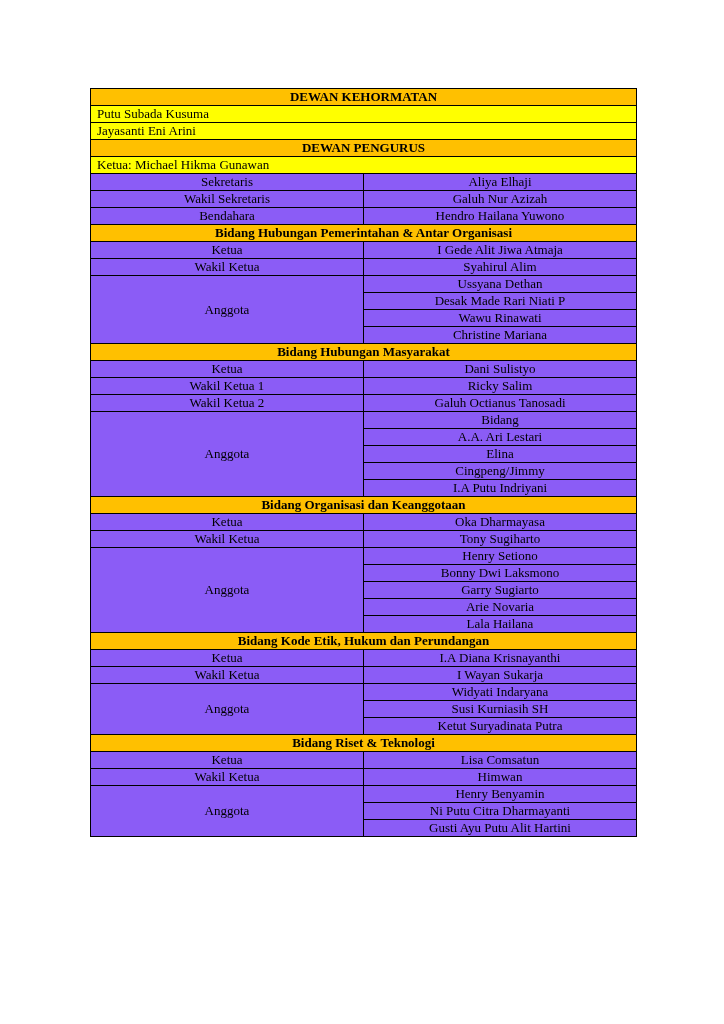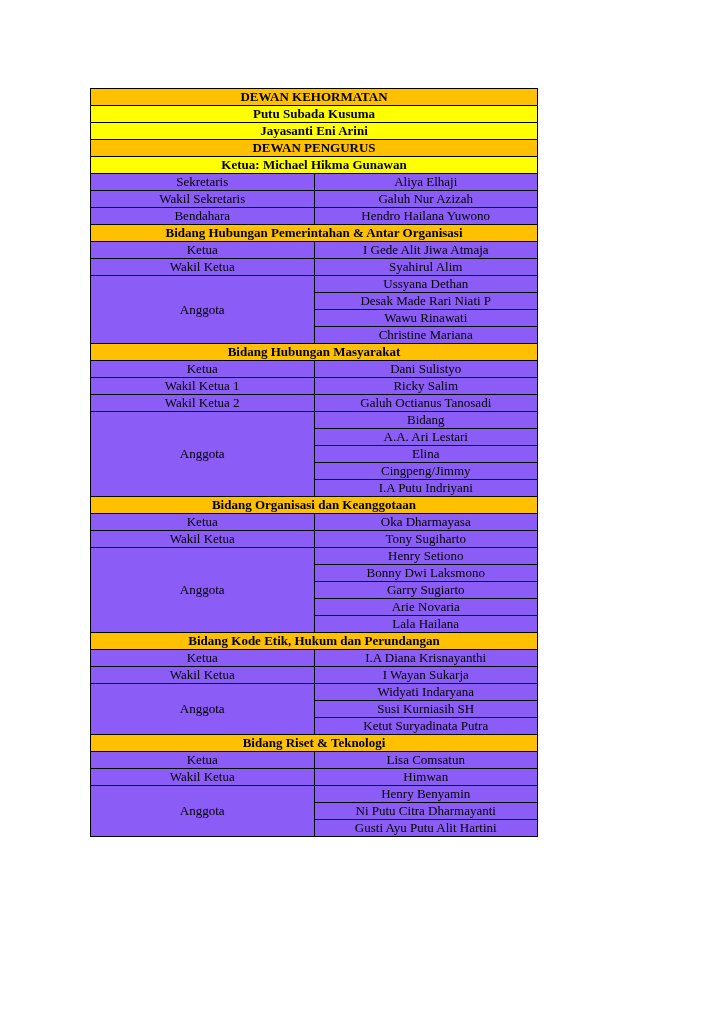--- a/index.html
+++ b/index.html
@@ -10,21 +10,21 @@
   }
   .page {
     position: relative;
     width: 724px; height: 1024px;
     background: #ffffff;
     overflow: hidden;
   }
   table.org {
     position: absolute;
     left: 90px; top: 88px;
-    width: 448px;
+    width: 547px;
     border-collapse: collapse;
     table-layout: fixed;
   }
   table.org td {
     border: 1px solid #000000;
     font-size: 13px;
     line-height: 16px;
     height: 16px;
     padding: 0 6px;
     color: #000000;
@@ -32,22 +32,21 @@
     overflow: hidden;
     vertical-align: middle;
   }
   td.hdr-orange {
     background: var(--orange, #FFC000);
     font-weight: bold;
     text-align: center;
   }
   td.hdr-yellow {
     background: var(--yellow, #FFFF00);
-    font-weight: bold;
-    text-align: center;
+    font-weight: normal;
   }
   td.role-cell, td.name-cell {
     background: #8b5cf6;
     text-align: center;
   }
   td.role-span { vertical-align: top; padding-top: 1px; }
 </style>
 </head>
 <body>
 

